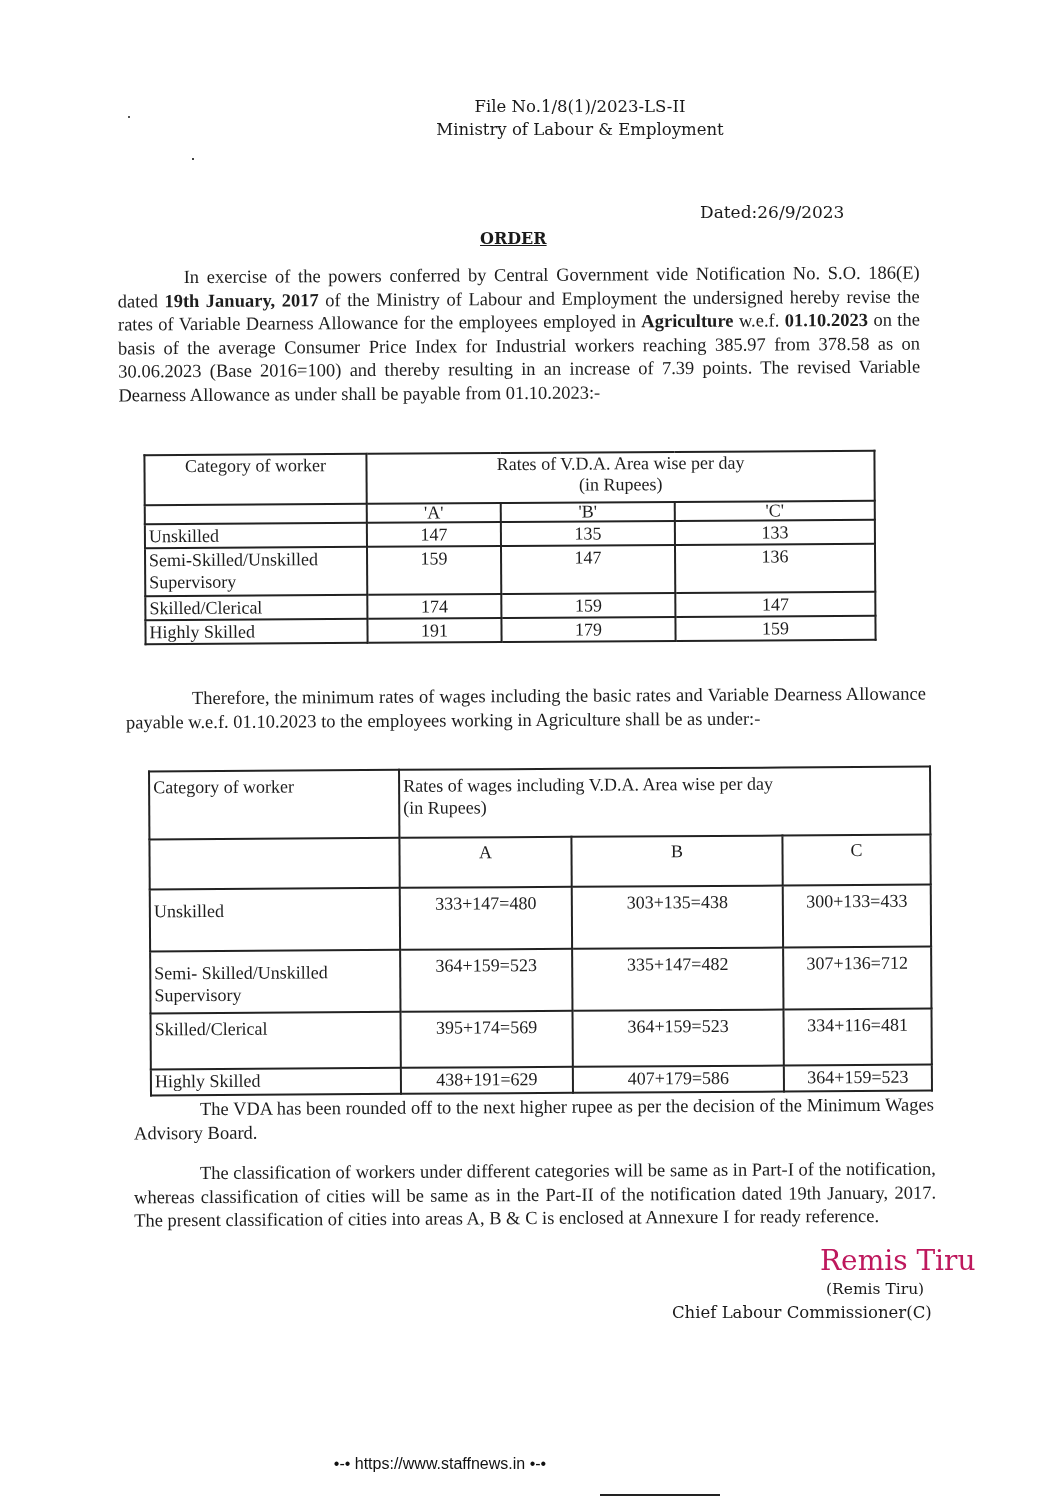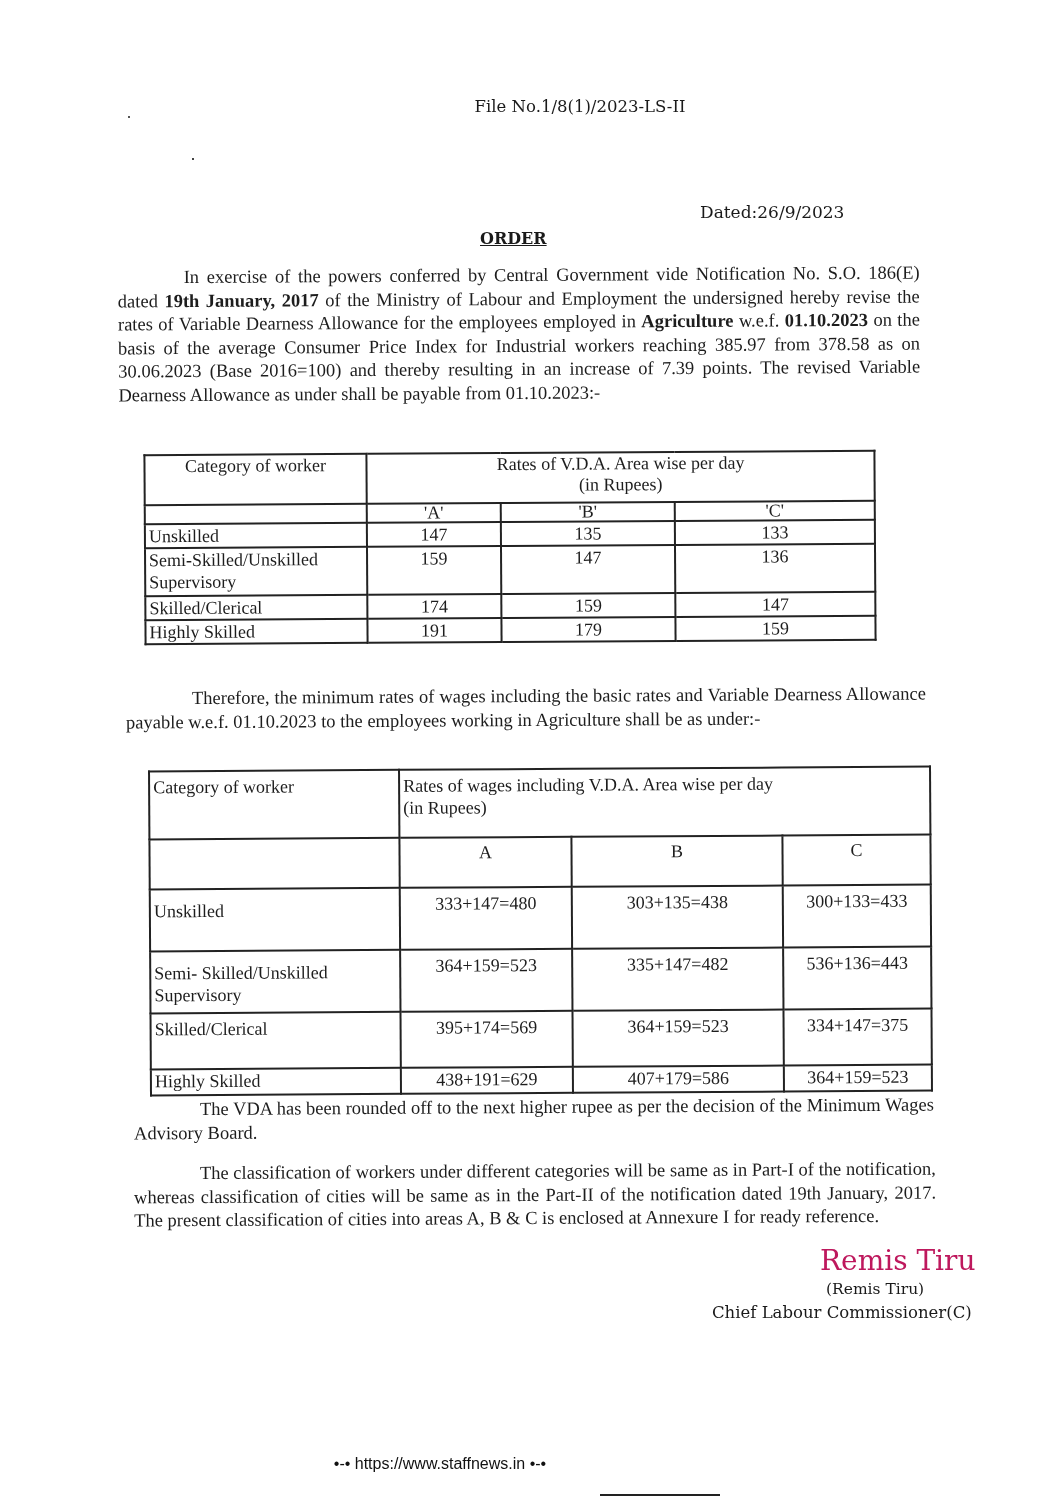--- a/index.html
+++ b/index.html
@@ -44,40 +44,41 @@
   .t2 td.c { text-align: center; }
   .t2 .hrow td { height: 62px; line-height: 22px; padding-top: 4px; }
   .t2 .arow td { height: 44px; padding-top: 4px; }
   .t2 .r td { height: 50px; line-height: 22px; padding-top: 4px; }
   .t2 .rlast td { height: 24px; line-height: 22px; }
   .sig-script {
     left: 820px; top: 1244px; font-family: "DejaVu Serif", serif;
     font-size: 28px; color: #be185d;
   }
   .sig-name { left: 826px; top: 1280px; font-size: 15.5px; }
-  .sig-title { left: 672px; top: 1303px; font-size: 16.5px; margin-left: 40px; }
+  .sig-title { left: 672px; top: 1303px; font-size: 16.5px; }
   .footer {
     left: 0; top: 1455px; width: 880px; text-align: center;
     font-family: "Liberation Sans", sans-serif; font-size: 16px; color: #111;
   }
   .dot { left: 192px; top: 158px; width: 2px; height: 2px; background: #444; }
   .dot2 { left: 128px; top: 116px; width: 2px; height: 2px; background: #555; }
   .bottom-marks {
     left: 600px; top: 1494px; width: 120px; height: 3px;
     border-top: 2px solid #222;
   }
 </style>
 </head>
 <body>
 
 <div class="abs dot2"></div>
 <div class="abs dot"></div>
 
 <div class="abs hdr">
   <div>File No.1/8(1)/2023-LS-II</div>
+  <div>Ministry of Labour &amp; Employment</div>
 </div>
 
 <div class="abs dated">Dated:26/9/2023</div>
 <div class="abs order-title">ORDER</div>
 
 <div class="abs para p1">
   <span class="indent"></span><span>In exercise of the powers conferred by Central Government vide Notification No. S.O. 186(E) dated </span><b>19th January, 2017</b><span> of the Ministry of Labour and Employment the undersigned hereby revise the rates of Variable Dearness Allowance for the employees employed in </span><b>Agriculture</b><span> w.e.f. </span><b>01.10.2023</b><span> on the basis of the average Consumer Price Index for Industrial workers reaching 385.97 from 378.58 as on 30.06.2023 (Base 2016=100) and thereby resulting in an increase of 7.39 points. The revised Variable Dearness Allowance as under shall be payable from 01.10.2023:-</span>
 </div>
 
 <table class="abs t1">
@@ -144,27 +145,27 @@
   <tr class="r">
     <td style="padding-top:10px;">Unskilled</td>
     <td class="c">333+147=480</td>
     <td class="c">303+135=438</td>
     <td class="c">300+133=433</td>
   </tr>
   <tr class="r">
     <td style="padding-top:10px;">Semi-  Skilled/Unskilled Supervisory</td>
     <td class="c">364+159=523</td>
     <td class="c">335+147=482</td>
-    <td class="c">536+136=443</td>
+    <td class="c">307+136=712</td>
   </tr>
   <tr class="r">
     <td>Skilled/Clerical</td>
     <td class="c">395+174=569</td>
     <td class="c">364+159=523</td>
-    <td class="c">334+147=375</td>
+    <td class="c">334+116=481</td>
   </tr>
   <tr class="rlast">
     <td>Highly Skilled</td>
     <td class="c">438+191=629</td>
     <td class="c">407+179=586</td>
     <td class="c">364+159=523</td>
   </tr>
 </tbody>
   </table>
 

